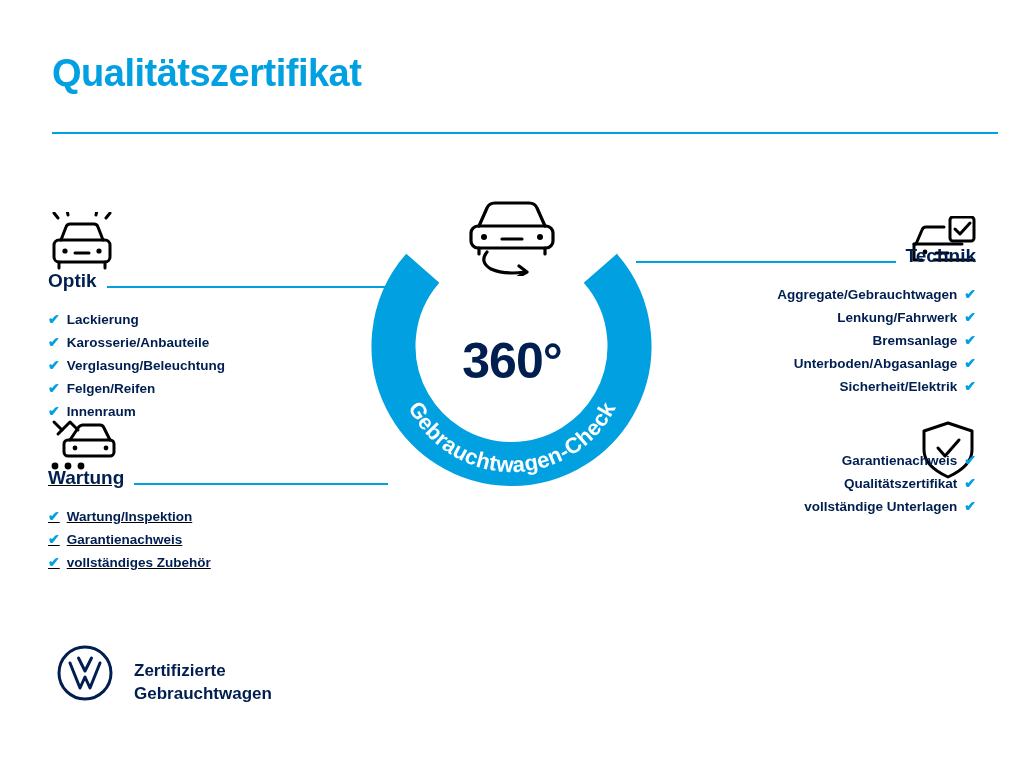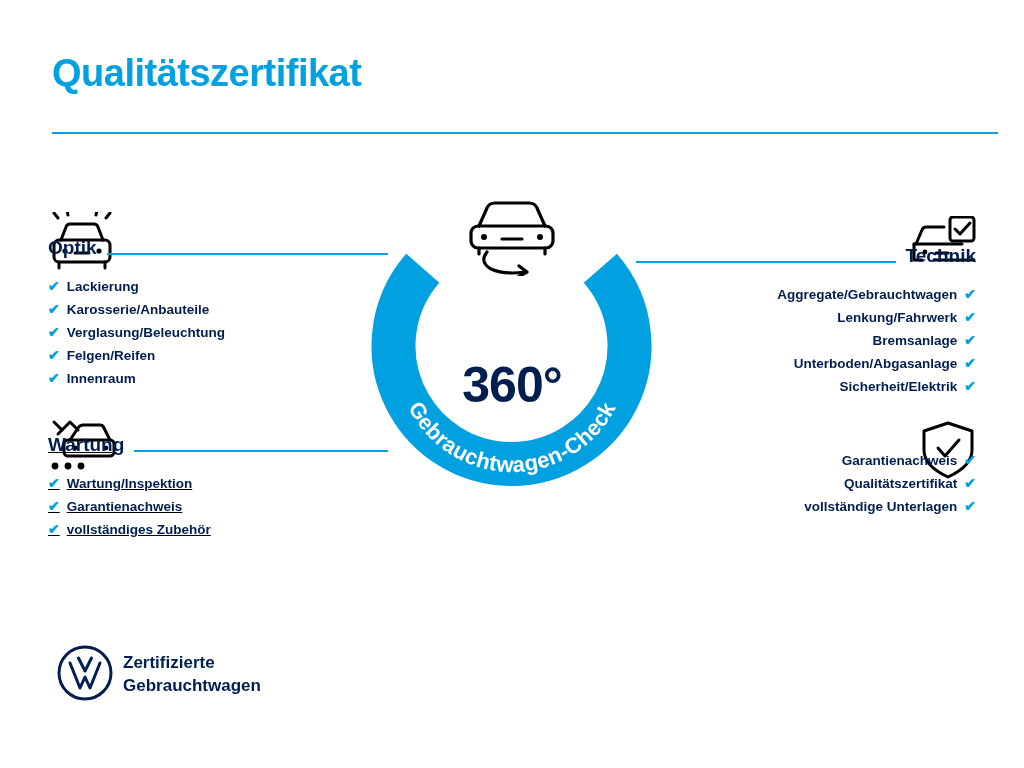--- a/index.html
+++ b/index.html
@@ -22,21 +22,21 @@
   }
   .title-rule {
     position: absolute;
     left: 52px; top: 132px;
     width: 946px; height: 2px;
     background: #00a0e1;
   }
 
   
   .col { position: absolute; }
-  .col-left  { left: 48px;  width: 340px; }
+  .col-left  { left: 48px;  width: 340px; margin-top: 33px; }
   .col-right { right: 48px; width: 340px; text-align: right; }
 
   .block { position: absolute; }
 
   .block-head {
     display: flex;
     align-items: flex-end;
     gap: 10px;
   }
   .block-head.right { flex-direction: row-reverse; margin-top: 8px; }
@@ -79,21 +79,21 @@
     left: 50%;
     top: 196px;
     transform: translateX(-50%);
     width: 300px;
     height: 300px;
   }
   .center .ring-wrap { position: absolute; inset: 0; }
   .center .deg {
     position: absolute;
     left: 0; right: 0;
-    top: 160px;
+    top: 136px;
     text-align: center;
     font-size: 50px;
     font-weight: bold;
     color: #001e50;
     letter-spacing: -1px;
   }
   .curve-text {
     font-size: 22px;
     font-weight: bold;
     fill: #ffffff;
@@ -106,22 +106,22 @@
     top: -6px;
     transform: translateX(-50%);
   }
 
   
   .footer {
     position: absolute;
     left: 56px;
     bottom: 62px;
     display: flex;
-    align-items: center;
-    gap: 9px;
+    align-items: flex-end;
+    gap: 20px;
   }
   .footer-text {
     font-size: 17px;
     font-weight: bold;
     color: #001e50;
     line-height: 1.35;
   }
 </style>
 </head>
 <body>

